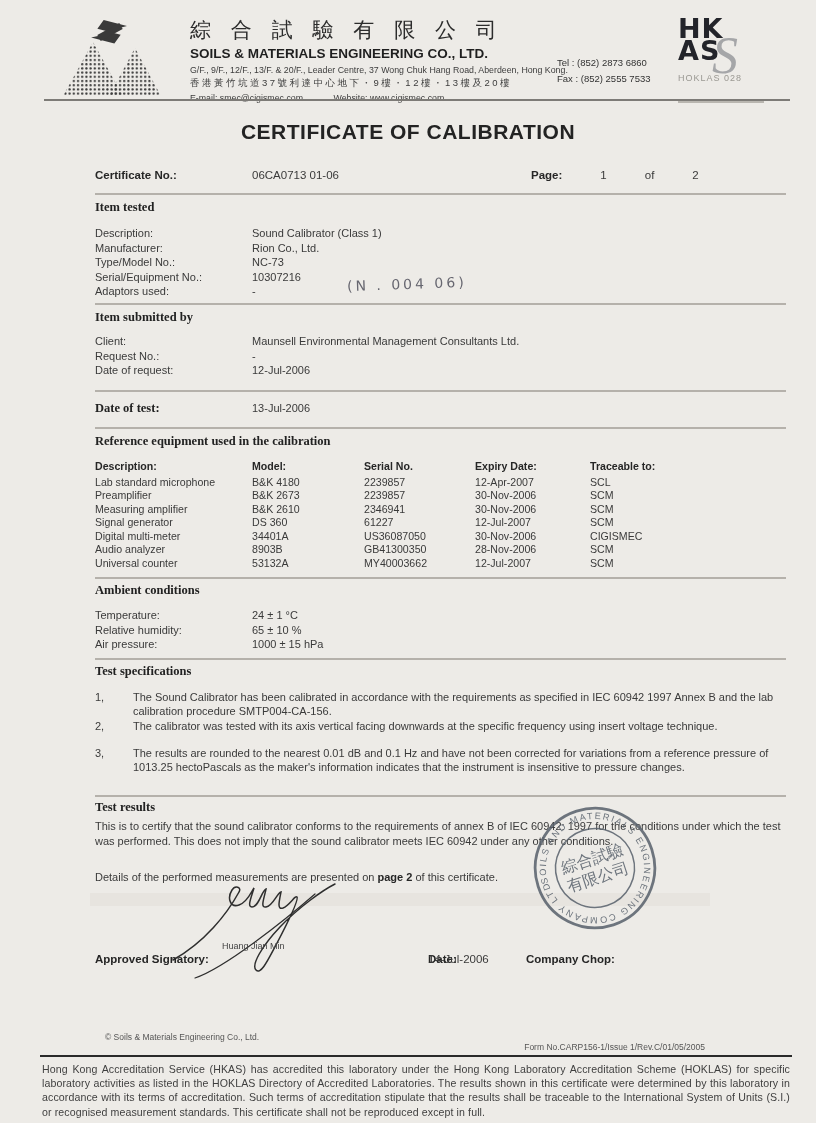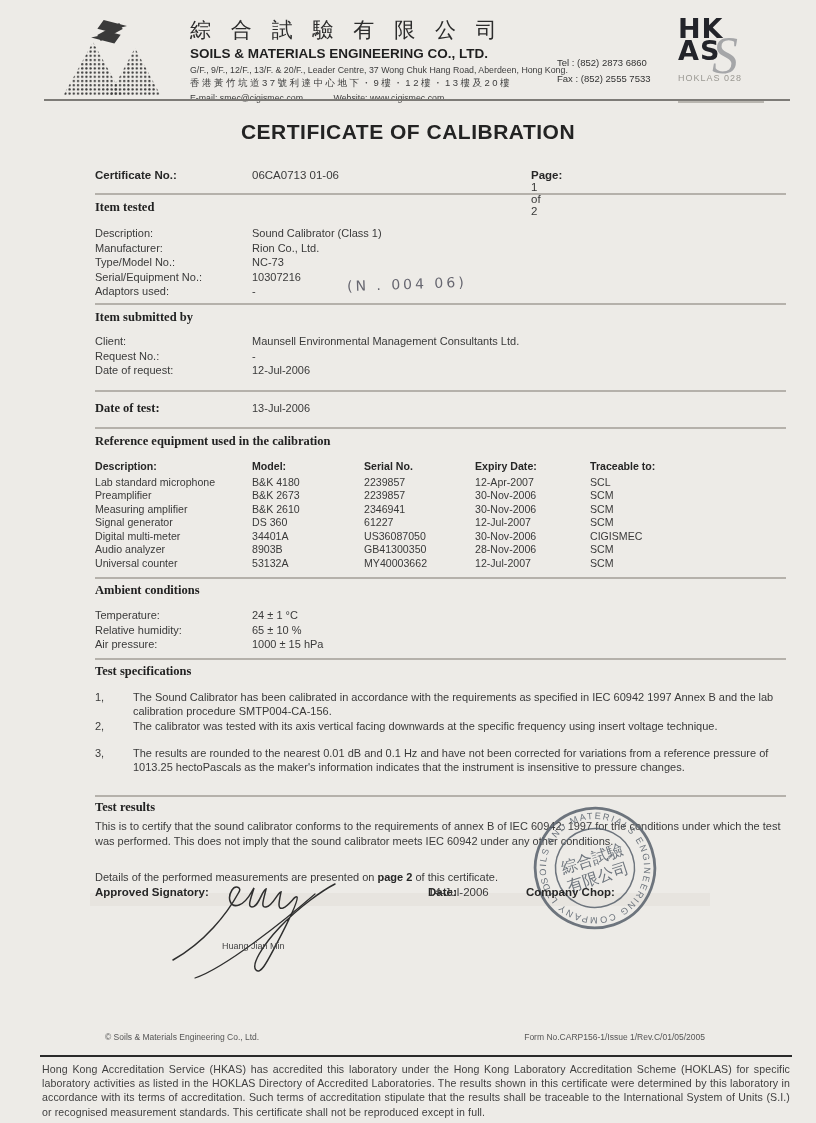--- a/index.html
+++ b/index.html
@@ -33,21 +33,21 @@
   .content { left:95px; width:691px; }
   .rule { position:absolute; left:95px; width:691px; height:2px; background:#b5b1ab; }
   .sec-h { font-size:12.5px; font-weight:bold; color:#222;font-family:Liberation Serif, serif; }
   .frow { display:flex; font-size:11px; line-height:14.6px; color:#3a3a3a; }
   .frow .lbl { width:157px; flex:none; }
   .bold { font-weight:bold; color:#262626; }
 
   
   .cert-row { display:flex; font-size:11.5px; }
   .cert-row .lbl { width:157px; font-weight:bold; color:#262626; }
-  .cert-row .pg { margin-left:auto; display:flex; width:255px;flex-direction:column; }
+  .cert-row .pg { margin-left:auto; display:flex; width:255px; }
   .cert-row .pg span { margin-right:38px; }
 
   
   .eqp { display:grid; grid-template-columns:157px 112px 111px 115px 1fr;
     font-size:10.6px; line-height:13.5px; color:#3a3a3a; }
   .eqp .hd { font-weight:bold; color:#262626; padding-bottom:2px; }
 
   
   .spec { display:flex; font-size:11px; line-height:14px; }
   .spec .num { width:38px; flex:none; }
@@ -55,21 +55,21 @@
 
   .para { font-size:11px; line-height:15px; color:#3a3a3a; }
 
   
   .sig-row { display:flex; font-size:11.5px; align-items:baseline; }
   .sig-row .a { font-weight:bold; color:#262626; }
   .sig-name { font-size:9px; color:#444; }
 
   .comments { font-size:11px; line-height:15px; }
 
-  .footer-row { position:absolute; top:1032px; left:105px; width:600px; display:flex; font-size:8.5px; color:#555; }
+  .footer-row { position:absolute; top:1032px; left:105px; width:600px; display:flex; font-size:8.5px; color:#555;flex-direction:column; }
   .footer-row .form { margin-left:auto; }
 
   .accr-box { position:absolute; top:1055px; left:40px; width:752px;
     border-top:2px solid #2a2a2a; border-bottom:3px double #2a2a2a; padding:5px 2px 6px 2px; }
   .accr-box p { font-size:10.6px; line-height:14.2px; color:#3f3f3f; text-align:justify; letter-spacing:.1px; }
 
   .handwritten { font-family:"DejaVu Sans", sans-serif; font-size:14px; color:#50505c;
     transform:rotate(-2deg); letter-spacing:3px; opacity:.85; }
 
   .scan-band { position:absolute; background:#e2dfda; }
@@ -300,21 +300,21 @@
     </svg>
   </div>
 
   <div class="abs" style="top:880px; left:165px;">
     <svg width="220" height="105" viewBox="0 0 220 105">
       <path d="M8,80 C40,62 62,34 74,12 C77,7 70,5 67,10 C62,18 65,28 74,25 C83,22 87,10 89,8 C86,18 82,27 87,27 C94,27 97,10 101,9 C99,19 95,28 101,27 C108,26 112,13 116,12 C114,22 112,30 118,28 C125,25 130,15 132,17 C134,20 122,44 111,65 C103,80 96,95 91,90 C86,85 97,66 115,47 C134,27 158,10 170,4" stroke="#2e2e2e" stroke-width="1.5" fill="none" stroke-linecap="round"></path>
       <path d="M30,98 C60,88 120,40 150,14" stroke="#2e2e2e" stroke-width="1.2" fill="none" stroke-linecap="round"></path>
     </svg>
   </div>
 
-  <div class="abs content sig-row" style="top:886px;">
+  <div class="abs content sig-row" style="top:953px;">
     <span class="a" style="width:157px;">Approved Signatory:</span>
     <span style="width:130px;"></span>
     <span class="a" style="width:45px;padding-left:46px;">Date:</span>
     <span style="width:98px;">14-Jul-2006</span>
     <span class="a">Company Chop:</span>
   </div>
   <div class="abs sig-name" style="top:941px; left:222px;">Huang Jian Min</div>
 
 
   <div class="footer-row">

